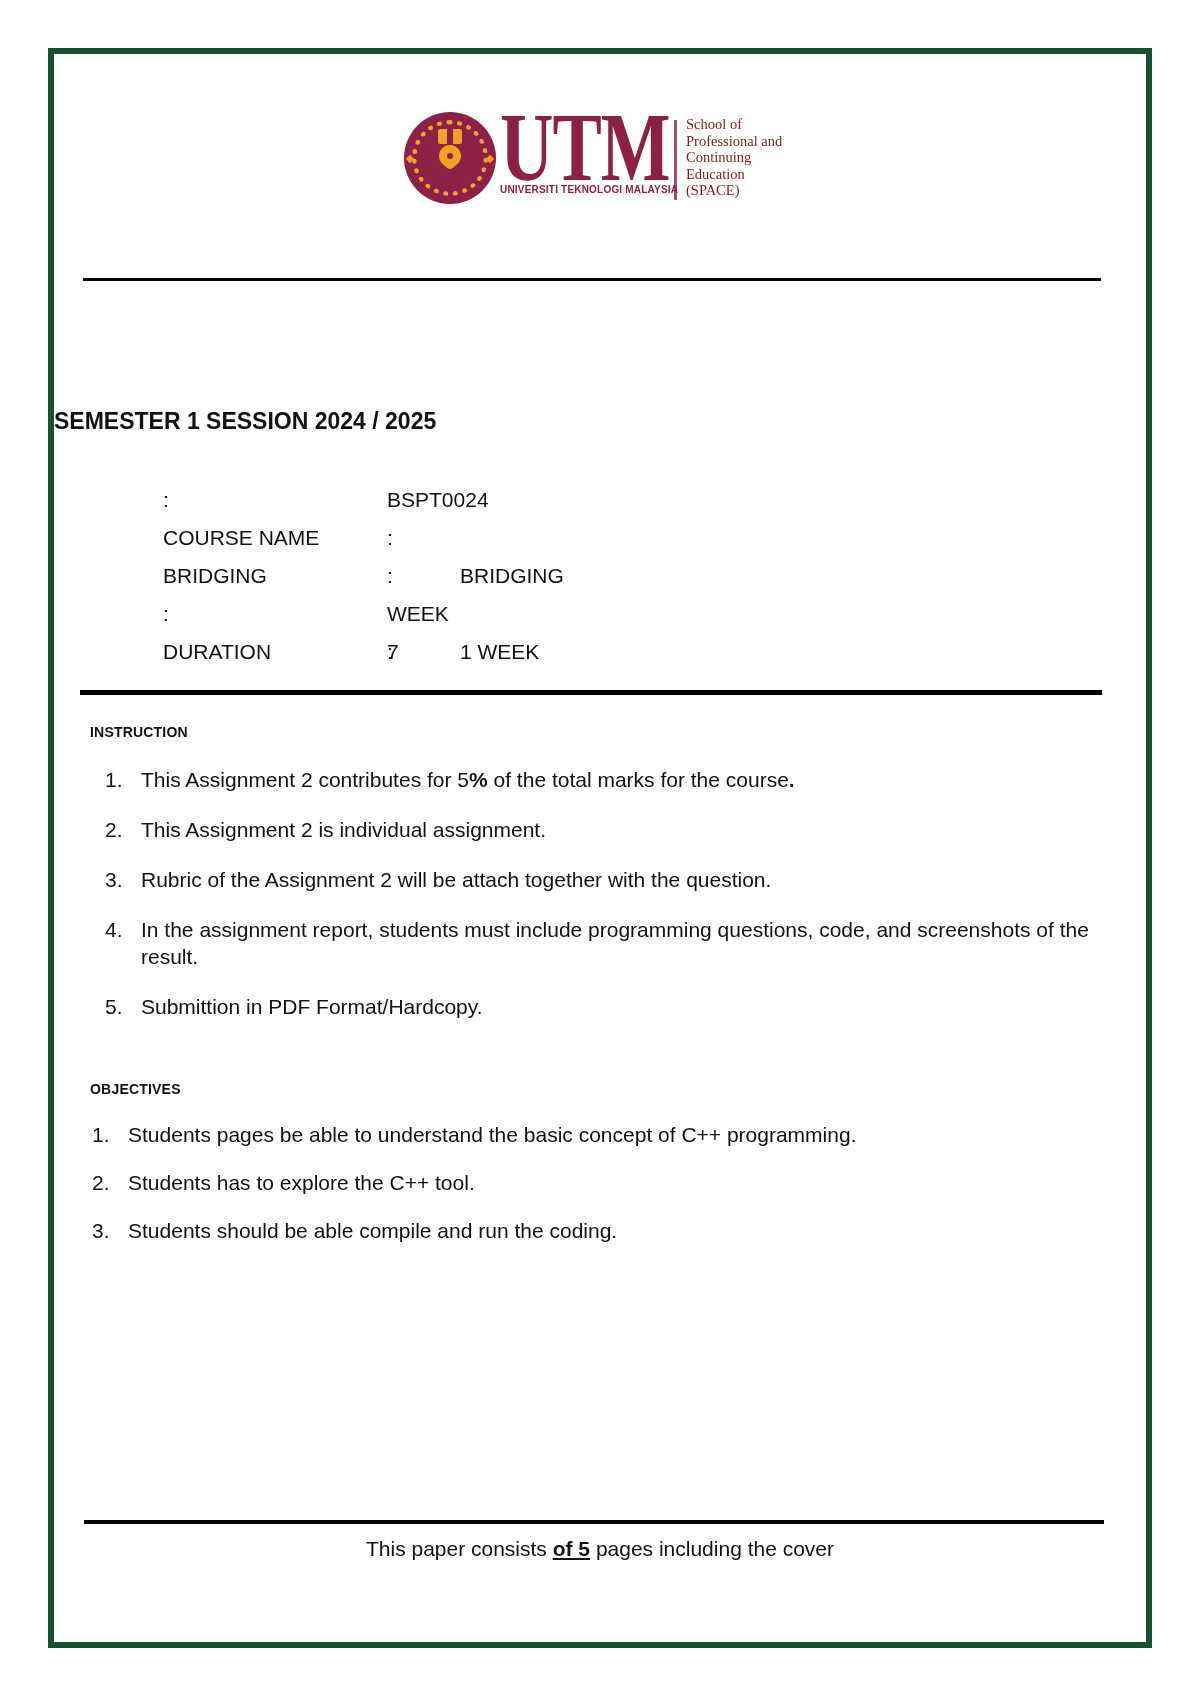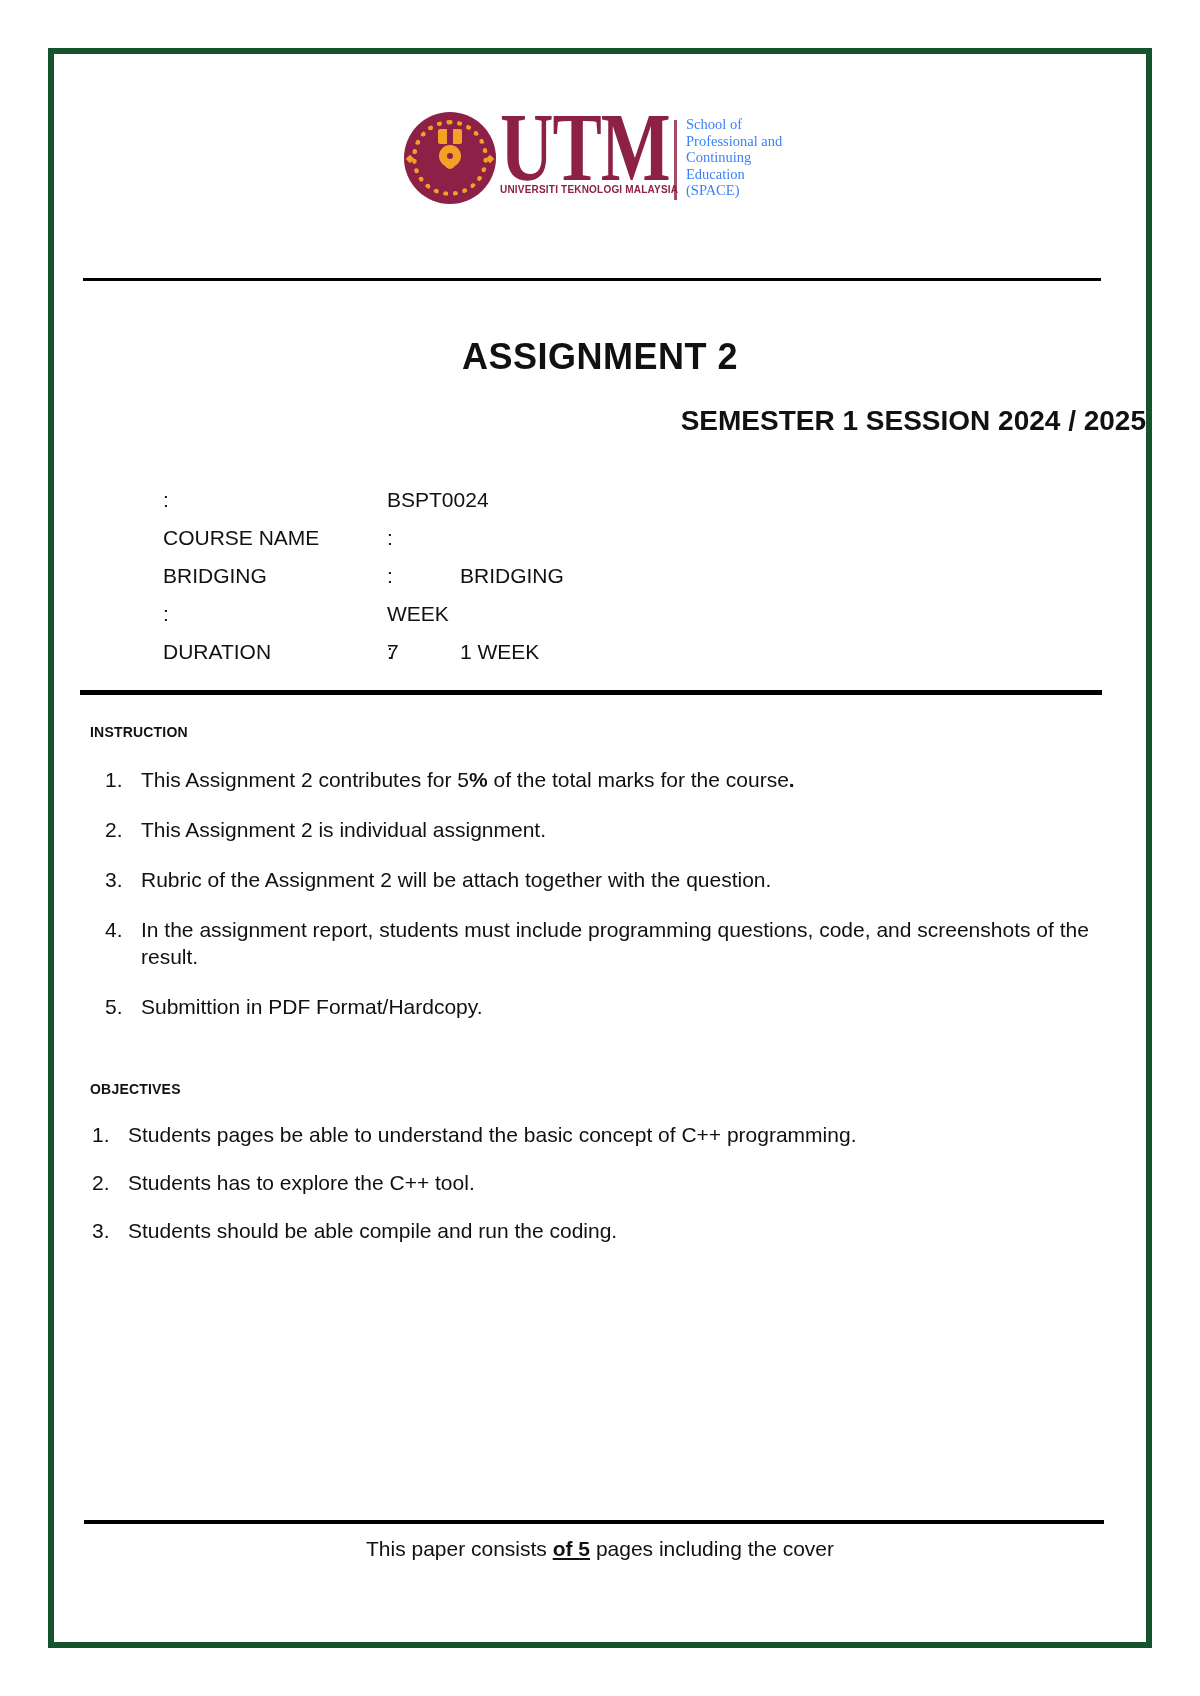--- a/index.html
+++ b/index.html
@@ -29,31 +29,31 @@
   .seal-diamond { position:absolute; top:44px; width:6px; height:6px; background:#EFA226; transform:rotate(45deg); }
   .seal-diamond.dleft { left:3px; } .seal-diamond.dright { right:3px; }
   .wordmark-block { position:absolute; left:96px; top:0; width:176px; height:112px; }
   .utm-wordmark { position:absolute; left:0; top:-6px; font-family:"Liberation Serif", serif; font-weight:bold;
     font-size:74px; line-height:1; color:#8C2046; letter-spacing:-1px;
     transform:scaleY(1.32); transform-origin:left top; }
   .utm-tagline { position:absolute; left:0; top:80px; width:176px; font-size:10px; font-weight:bold;
     color:#8C2046; letter-spacing:0.2px; white-space:nowrap; }
   .logo-divider { position:absolute; left:270px; top:16px; width:3px; height:80px; background:#8C2046; opacity:0.8; }
   .space-text { position:absolute; left:282px; top:12px; width:110px; font-family:"Liberation Serif", serif;
-    font-size:14.5px; line-height:16.5px; color:#3b82f6; }
+    font-size:14.5px; line-height:16.5px; color:#7f1d1d; }
   
   .rule { position:absolute; background:#000; }
   .rule-logo   { left:29px; top:224px; width:1018px; height:3px; }
   .rule-mid    { left:26px; top:636px; width:1022px; height:5px; }
   .rule-footer { left:30px; top:1466px; width:1020px; height:4px; }
   
   .doc-title { position:absolute; left:0; top:281px; width:100%; text-align:center;
     font-size:36px; font-weight:bold; line-height:44px; letter-spacing:0.5px; }
-  .doc-subtitle { position:absolute; left:0; top:352px; width:100%; text-align:right;
-    font-size:28px; font-weight:bold; line-height:30px; }
+  .doc-subtitle { position:absolute; left:0; top:352px; width:100%; text-align:left;
+    font-size:23px; font-weight:bold; line-height:30px; }
   
   .course-table { position:absolute; left:109px; top:427px; font-size:21px; }
   .course-row { display:grid; grid-template-columns:224px 73px auto; height:38px; line-height:38px; }
   
   .sec-heading { position:absolute; left:36px; font-size:14px; font-weight:bold; line-height:27px; letter-spacing:0.2px; }
   .instruction-heading { top:665px; }
   .objectives-heading  { top:1022px; }
   .list { position:absolute; font-size:21px; line-height:27px; }
   .instructions-list { left:51px; top:712px; width:1001px; }
   .objectives-list   { left:38px; top:1067px; width:1014px; }
@@ -91,21 +91,20 @@
       <div>School of</div>
       <div>Professional and</div>
       <div>Continuing</div>
       <div>Education</div>
       <div>(SPACE)</div>
     </div>
   </div>
 
   <div class="rule rule-logo"></div>
 
-  <div class="doc-title">ASSIGNMENT 2</div>
   <div class="doc-subtitle">SEMESTER 1 SESSION 2024 / 2025</div>
 
   <div class="course-table">
     <div class="course-row">
       <span>:</span>
       <span>BSPT0024</span>
     </div>
     <div class="course-row">
       <span>COURSE NAME</span>
       <span>:</span>

